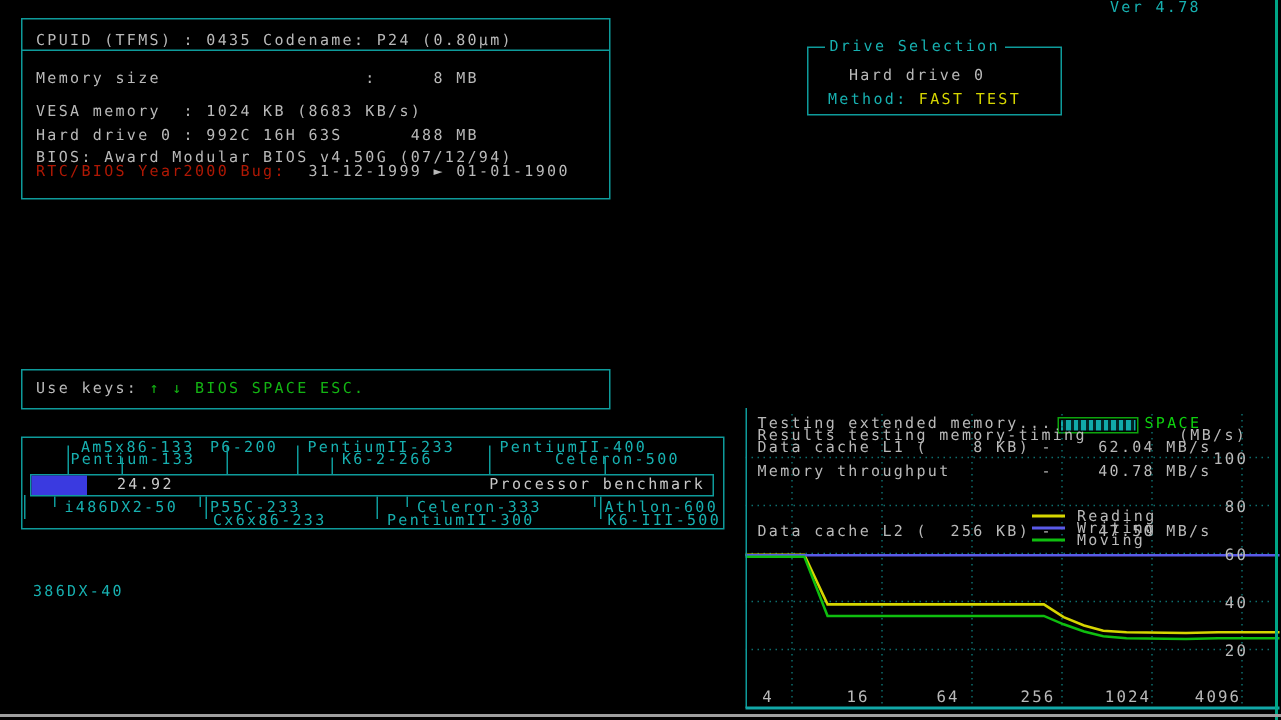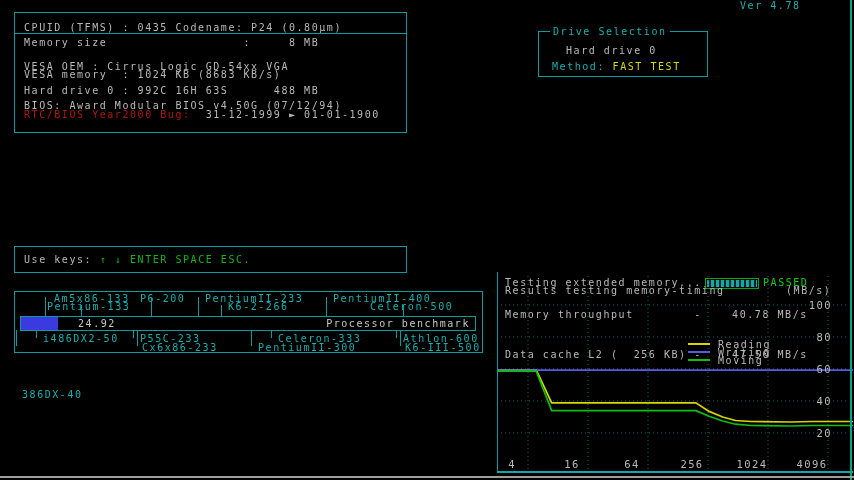--- a/index.html
+++ b/index.html
@@ -15,21 +15,21 @@
   .bgreen{color:#0ed20e;}
   .yellow{color:#d6d600;}
   .red{color:#b01804;}
   .white{color:#c8c8c8;}
 
   
   #sysinfo-box{left:14px;top:12px;width:391px;height:119px;}
   #sysinfo-divider{left:14px;top:33px;width:392px;height:1px;background:#0e9b9b;}
   .si{left:24px;}
   #si-1{top:15px;} #si-2{top:23px;}
-  #si-3{top:38px;} #si-4{top:47px;}
+  #si-3{top:48px;} #si-4{top:47px;}
   #si-5{top:62px;} #si-6{top:70px;}
   #si-7{top:86px;}
   #si-8{top:101px;} #si-9{top:110px;} #si-10{top:118px;}
 
   
   #version-label{left:740px;top:1px;}
 
   
   #drive-box{left:538px;top:31px;width:168px;height:44px;}
   #drive-title{left:550px;top:27px;background:#000;padding:0 3px;}
@@ -90,33 +90,32 @@
 <body>
 
 <div id="screen">
 
   <div id="version-label" class="abs mono cyan">Ver 4.78</div>
 
   <div id="sysinfo-box" class="abs teal-border"></div>
   <div id="sysinfo-divider" class="abs"></div>
   <div id="si-2" class="abs mono si">CPUID (TFMS) : 0435 Codename: P24 (0.80µm)</div>
   <div id="si-3" class="abs mono si">Memory size                  :     8 MB</div>
-  <div id="si-5" class="abs mono si">VESA OEM : Cirrus Logic GD-54xx VGA</div>
   <div id="si-6" class="abs mono si">VESA memory  : 1024 KB (8683 KB/s)</div>
   <div id="si-7" class="abs mono si">Hard drive 0 : 992C 16H 63S      488 MB</div>
   <div id="si-8" class="abs mono si">BIOS: Award Modular BIOS v4.50G (07/12/94)</div>
   <div id="si-9" class="abs mono si"><span class="red">RTC/BIOS Year2000 Bug:</span><span class="gray">  31-12-1999 ► 01-01-1900</span></div>
 
   <div id="drive-box" class="abs teal-border"></div>
   <div id="drive-title" class="abs mono cyan">Drive Selection</div>
   <div id="drive-line1" class="abs mono gray">Hard drive 0</div>
   <div id="drive-line2" class="abs mono"><span class="cyan">Method: </span><span class="yellow">FAST TEST</span></div>
 
   <div id="keys-box" class="abs teal-border"></div>
-  <div id="keys-line" class="abs mono"><span class="gray">Use keys: </span><span class="green">↑ ↓ ENTER SPACE ESC.</span></div>
+  <div id="keys-line" class="abs mono"><span class="gray">Use keys: </span><span class="green">↑ ↓ BIOS SPACE ESC.</span></div>
 
   <div id="bench-box" class="abs teal-border"></div>
   <span id="bl-a1" class="abs mono bl">Am5x86-133</span>
   <span id="bl-a2" class="abs mono bl">P6-200</span>
   <span id="bl-a3" class="abs mono bl">PentiumII-233</span>
   <span id="bl-a4" class="abs mono bl">PentiumII-400</span>
   <span id="bl-b1" class="abs mono bl">Pentium-133</span>
   <span id="bl-b2" class="abs mono bl">K6-2-266</span>
   <span id="bl-b3" class="abs mono bl">Celeron-500</span>
   <span id="bl-c1" class="abs mono bl">i486DX2-50</span>
@@ -143,23 +142,24 @@
   <div id="cn-14" class="conn"></div>
   <div id="cn-15" class="conn"></div>
   <div id="bench-bar" class="abs">
     <div id="bench-fill" class="abs"></div>
     <span id="bench-value" class="abs mono white">24.92</span>
     <span id="bench-title" class="abs mono white">Processor benchmark</span>
   </div>
 
   <div id="mt-1" class="abs mono mt">Testing extended memory...</div>
   <div id="progress-bar" class="abs"></div>
-  <div id="mt-passed" class="abs mono bgreen">PASSED</div>
+  <div id="mt-passed" class="abs mono bgreen">SPACE</div>
   <div id="mt-2" class="abs mono mt">Results testing memory-timing</div>
   <div id="mt-units" class="abs mono gray">(MB/s)</div>
+  <div id="mt-3" class="abs mono mt">Data cache L1 (    8 KB) -    62.04 MB/s</div>
   <div id="mt-4" class="abs mono mt">Data cache L2 (  256 KB) -    47.50 MB/s</div>
   <div id="mt-5" class="abs mono mt">Memory throughput        -    40.78 MB/s</div>
 
   <svg id="mem-chart" class="abs" viewBox="0 0 356 200">
       <line x1="0" y1="161" x2="352" y2="161" stroke="#0d6e6e" stroke-width="1" stroke-dasharray="1,3"></line>
       <line x1="0" y1="129" x2="352" y2="129" stroke="#0d6e6e" stroke-width="1" stroke-dasharray="1,3"></line>
       <line x1="0" y1="97" x2="352" y2="97" stroke="#0d6e6e" stroke-width="1" stroke-dasharray="1,3"></line>
       <line x1="0" y1="65" x2="352" y2="65" stroke="#0d6e6e" stroke-width="1" stroke-dasharray="1,3"></line>
       <line x1="0" y1="33" x2="352" y2="33" stroke="#0d6e6e" stroke-width="1" stroke-dasharray="1,3"></line>
       <line x1="31" y1="4" x2="31" y2="197" stroke="#0d6e6e" stroke-width="1" stroke-dasharray="1,3"></line>

